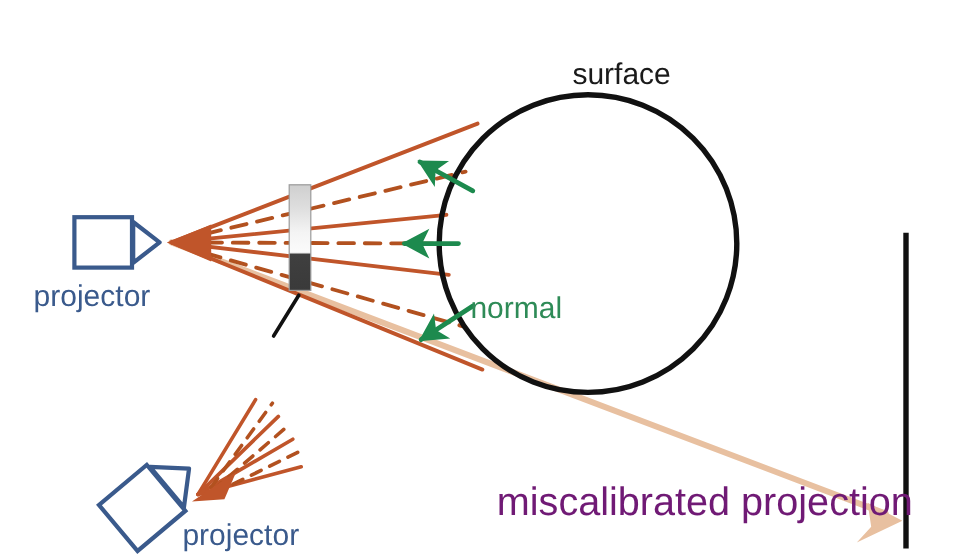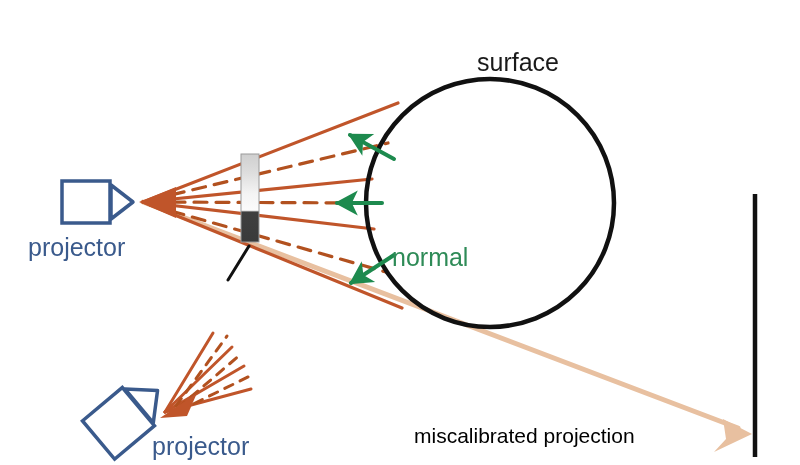--- a/index.html
+++ b/index.html
@@ -57,23 +57,23 @@
     color: #1a1a1a;
   }
   .lbl-normal {
     left: 392px;
     top: 203px;
     font-size: 25px;
     color: #2e8b57;
   }
   .lbl-miscal {
     left: 414px;
-    top: 383px;
-    font-size: 21px;
-    color: #000000;
+    top: 359px;
+    font-size: 33px;
+    color: #701a75;
   }
   .lbl-watermark {
     left: 707px;
     top: 444px;
     font-size: 11px;
     letter-spacing: 0.6px;
     color: #f6dede;
   }
 </style>
 </head>

